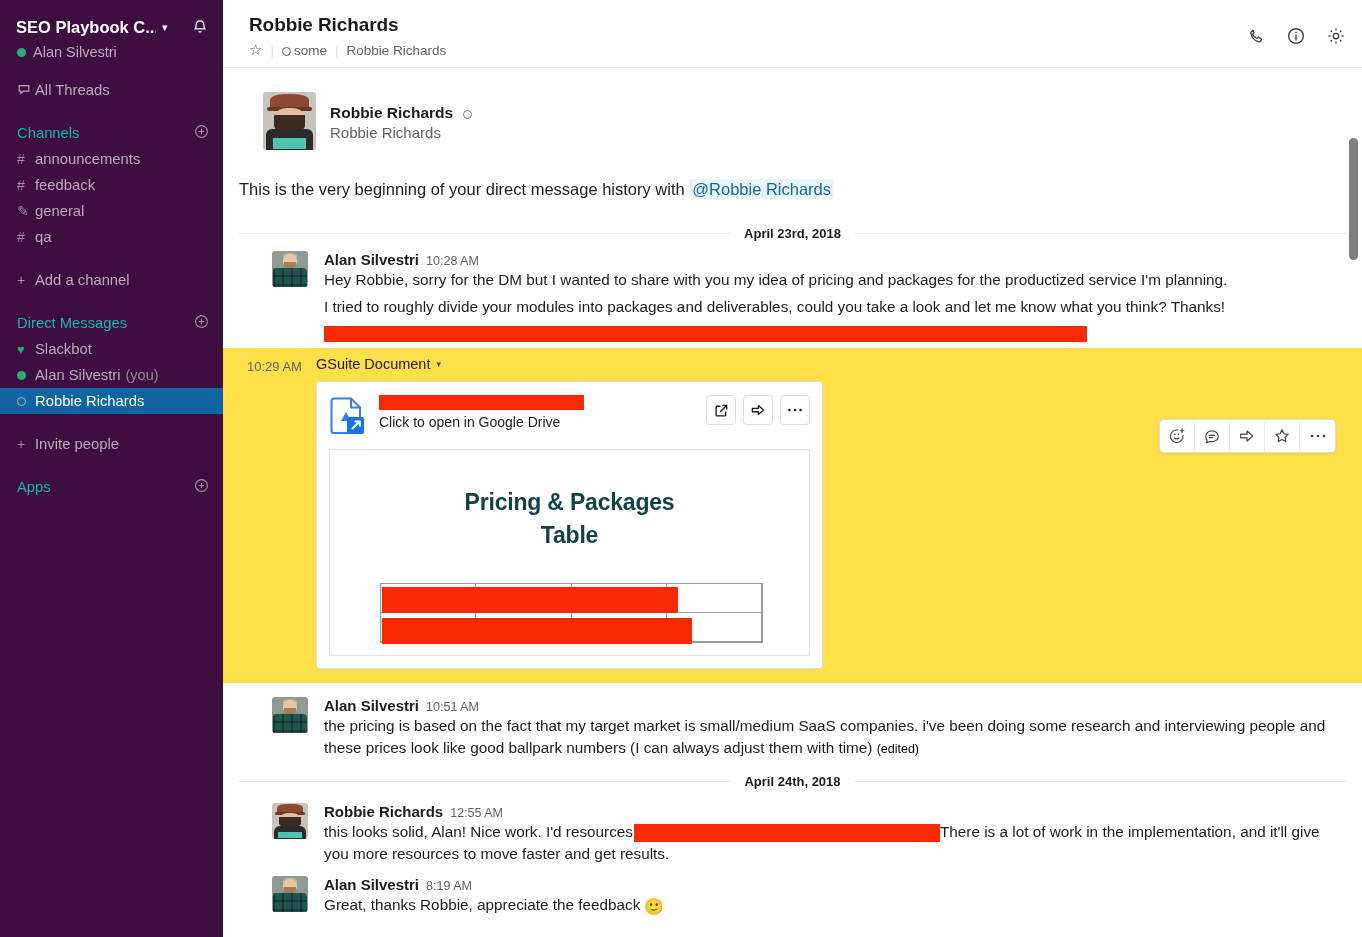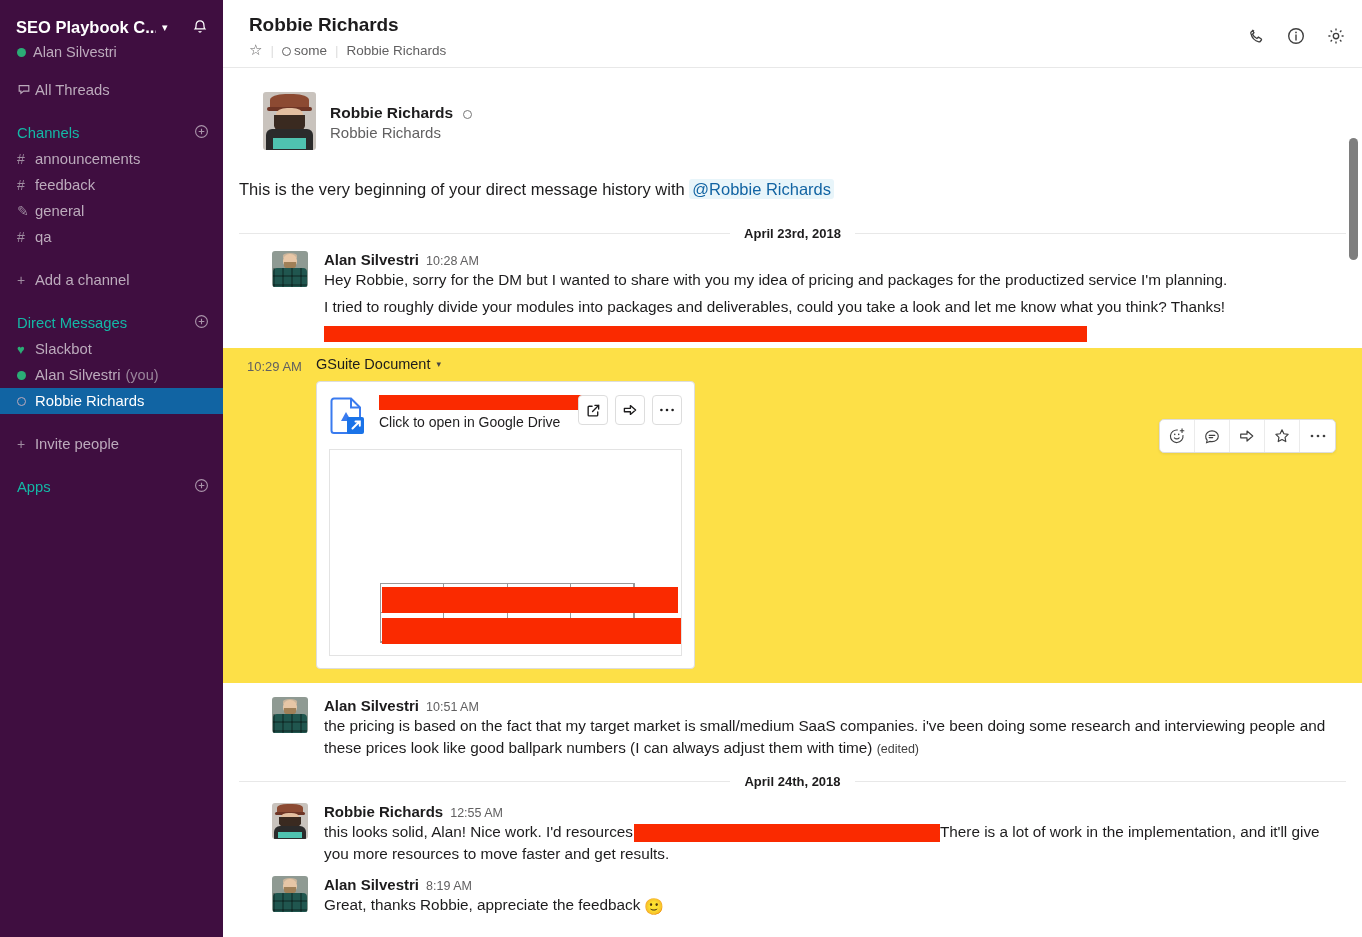--- a/index.html
+++ b/index.html
@@ -141,42 +141,42 @@
   }
   .msg .body { margin-left: 16px; flex: 1 1 auto; min-width: 0; }
   .msg .mhead { display: flex; align-items: baseline; gap: 7px; }
   .msg .mname { font-size: 15px; font-weight: bold; color: #1D1C1D; }
   .msg .mtime { font-size: 12.5px; color: #616061; }
   .msg .mtext {
     font-size: 15.3px; color: #1D1C1D; line-height: 22px; margin-top: 1px;
   }
   .msg .mtext p { margin-top: 5px; }
   .msg .mtext p:first-child { margin-top: 0; }
-  .edited { color: #404040; font-size: 12.5px; }
+  .edited { color: #000000; font-size: 12.5px; }
   .redact { background: #FA2A00; display: inline-block; vertical-align: middle; }
 
   
   .hovered {
     background: #fde047; padding: 8px 26px 14px 16px;
     margin-top: 4px; position: relative;
   }
   .hov-inner { display: flex; }
   .hov-time {
     width: 58px; flex: 0 0 58px; text-align: left;
     font-size: 13px; color: #616061; padding-top: 3px; margin-left: 8px;
   }
   .hov-right { margin-left: 11px; flex: 1 1 auto; }
   .gsuite-row {
     display: flex; align-items: center; gap: 6px;
     font-size: 14.5px; color: #1D1C1D;
   }
   .gsuite-caret { font-size: 9px; color: #454545; }
   .att-card {
     margin-top: 9px; border: 1px solid #DDDDDD; border-radius: 4px;
-    background: #ffffff; width: 379px; padding: 13px 12px 12px 12px;
+    background: #ffffff; width: 507px; padding: 13px 12px 12px 12px;
     position: relative;
   }
   .att-head { display: flex; align-items: flex-start; }
   .gdoc-icon { width: 38px; height: 42px; flex: 0 0 38px; position: relative; }
   .att-titles { margin-left: 12px; flex: 1 1 auto; min-width: 0; }
   .att-title-redact { height: 15px; background: #FA2A00; width: 205px; }
   .att-sub { font-size: 14px; color: #1D1C1D; margin-top: 4px; }
   .att-actions { display: flex; gap: 7px; margin-left: 8px; }
   .att-btn {
     width: 30px; height: 30px; border: 1px solid #DDDDDD; border-radius: 4px;
@@ -503,20 +503,24 @@
                     <svg width="16" height="6" viewBox="0 0 16 6" fill="#1D1C1D">
                       <circle cx="2.4" cy="3" r="1.3"></circle>
                         <circle cx="8" cy="3" r="1.3"></circle>
                         <circle cx="13.6" cy="3" r="1.3"></circle>
                     </svg>
                   </span>
                 </span>
               </div>
 
               <div class="preview">
+                <div class="preview-title">
+                  <div>Pricing &amp; Packages</div>
+                  <div>Table</div>
+                </div>
                 <div class="preview-table">
                   <div></div>
                     <div></div>
                     <div></div>
                     <div></div>
                   <div></div>
                     <div></div>
                     <div></div>
                     <div></div>
                 </div>

